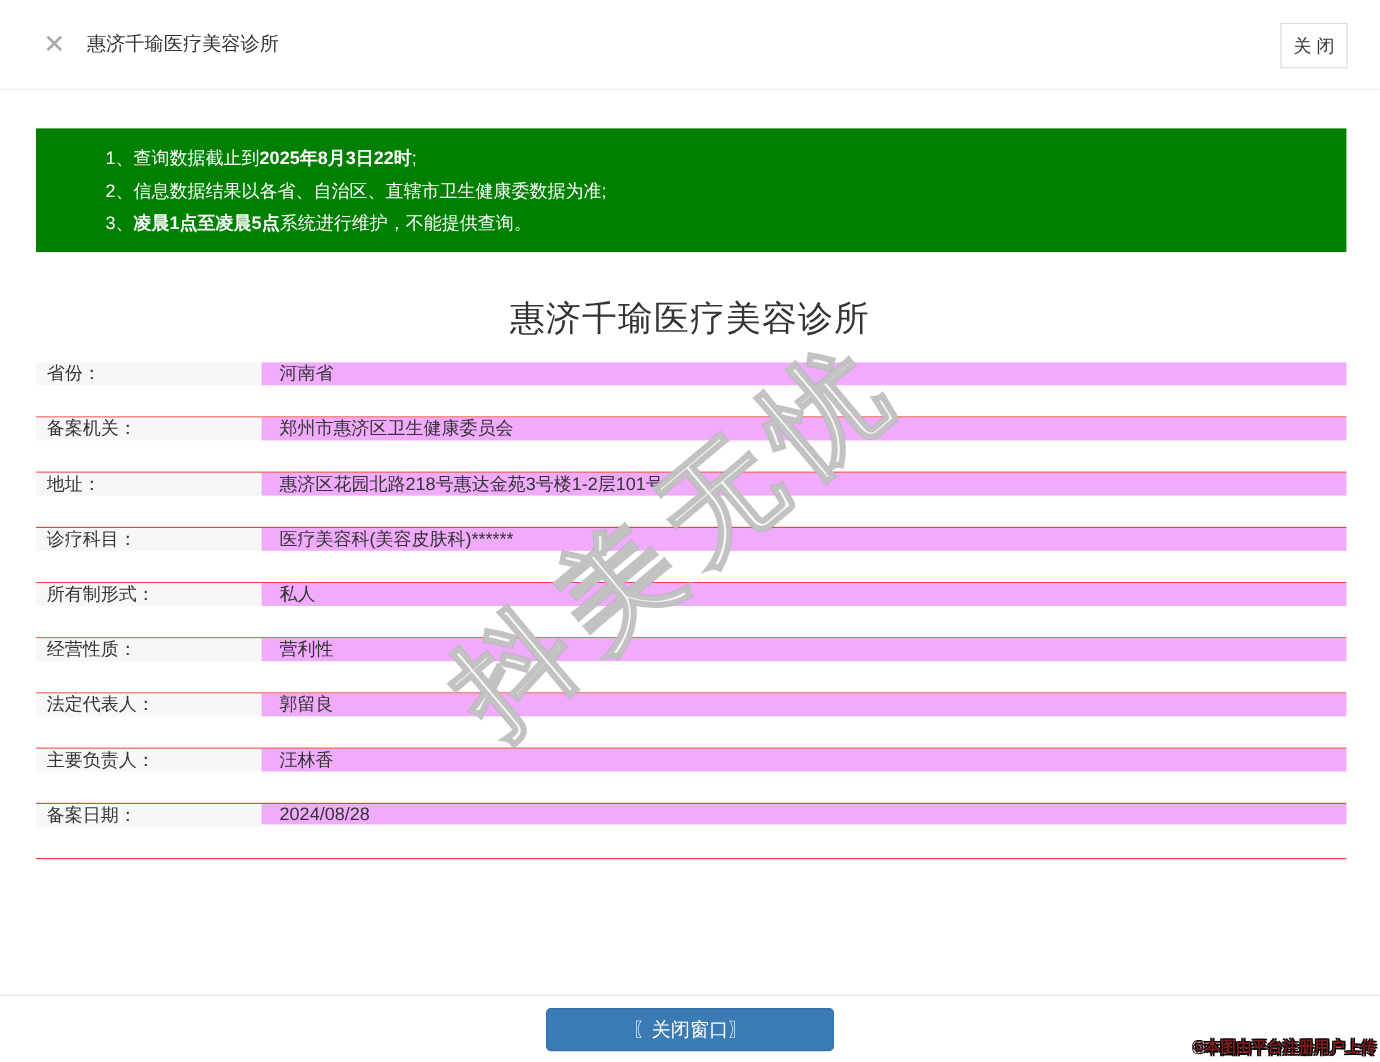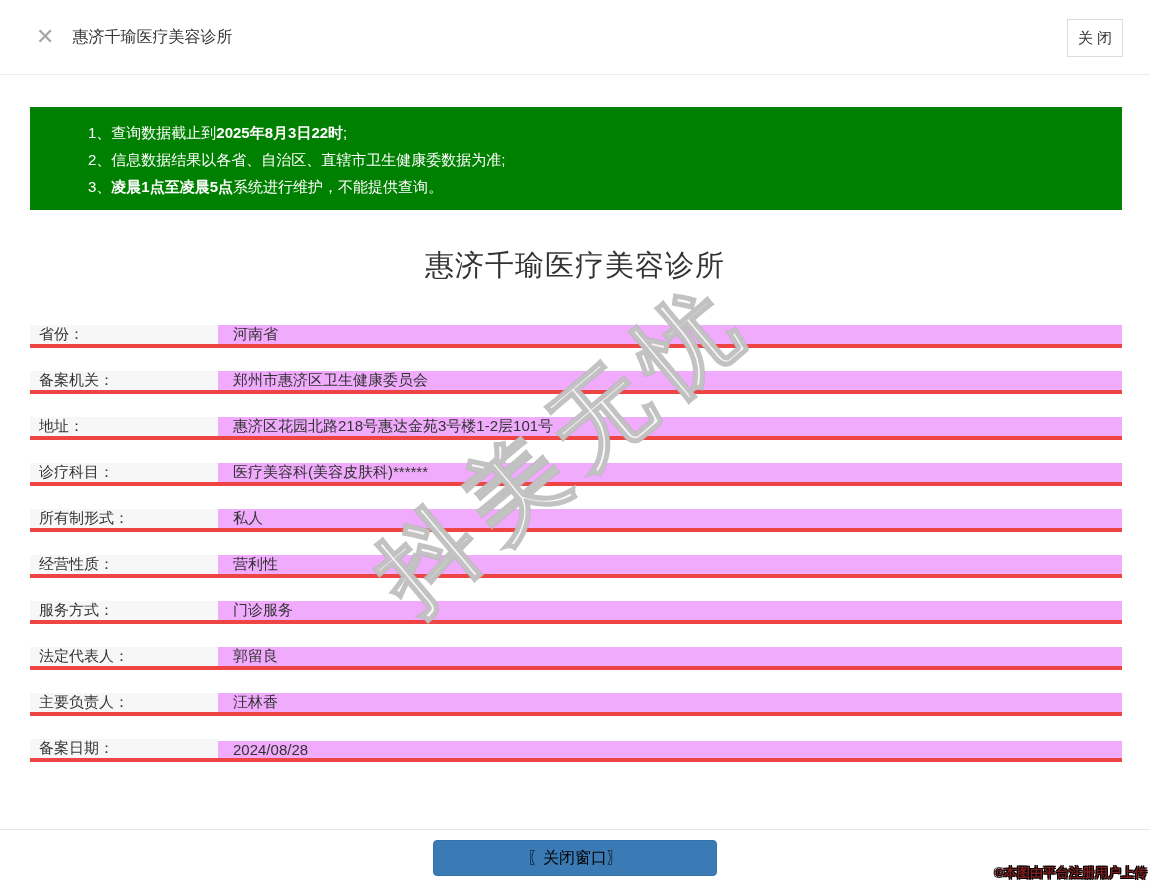--- a/index.html
+++ b/index.html
@@ -32,38 +32,38 @@
   }
   .notice b { font-weight:bold; }
   
   .detail-title {
     margin-top:36px; text-align:center; font-size:29px; font-weight:500;
     color:#333; letter-spacing:1px;
   }
   
   .info-table { margin:16px 28px 0 30px; }
   .row {
-    display:flex; height:46px; border-bottom:4px solid #ef4444; align-items:flex-end;
+    display:flex; height:46px; border-bottom:1px solid #ef4444; align-items:flex-start;
   }
   .cell-label {
     width:188px; background:#f7f7f7; display:flex; align-items:center;
     padding-left:9px; font-size:15px; color:#333; flex-shrink:0;
   }
   .cell-value {
     flex:1; background:#f0abfc; display:flex; align-items:center;
     padding-left:15px; font-size:15px; color:#333;
   }
   
   .bottom-divider {
     position:absolute; left:0; right:0; top:829px; border-top:1px solid #e7e7e7;
   }
   .btn-wrap { position:absolute; left:0; right:0; top:840px; text-align:center; }
   .close-window-btn {
-    width:284px; height:36px; background:#3a7ab5; border:1px solid #3572ab;
-    border-radius:4px; color:#000000; font-size:16px; cursor:pointer;
+    width:240px; height:36px; background:#3a7ab5; border:1px solid #3572ab;
+    border-radius:4px; color:#ffffff; font-size:16px; cursor:pointer;
     font-family:inherit;
   }
   
   .wm-diagonal {
     position:absolute; left:565px; top:448px;
     transform:translate(-50%,-50%) rotate(-40deg);
     font-size:96px; letter-spacing:16px; white-space:nowrap;
     color:rgba(255,255,255,0.88);
     -webkit-text-stroke:2px rgba(185,185,185,0.85);
     text-shadow:0 0 1px rgba(160,160,160,0.5);
@@ -112,24 +112,20 @@
   </div>
   <div class="row">
     <div class="cell-label">所有制形式：</div>
     <div class="cell-value">私人</div>
   </div>
   <div class="row">
     <div class="cell-label">经营性质：</div>
     <div class="cell-value">营利性</div>
   </div>
   <div class="row">
-    <div class="cell-label">服务方式：</div>
-    <div class="cell-value">门诊服务</div>
-  </div>
-  <div class="row">
     <div class="cell-label">法定代表人：</div>
     <div class="cell-value">郭留良</div>
   </div>
   <div class="row">
     <div class="cell-label">主要负责人：</div>
     <div class="cell-value">汪林香</div>
   </div>
   <div class="row">
     <div class="cell-label">备案日期：</div>
     <div class="cell-value">2024/08/28</div>

